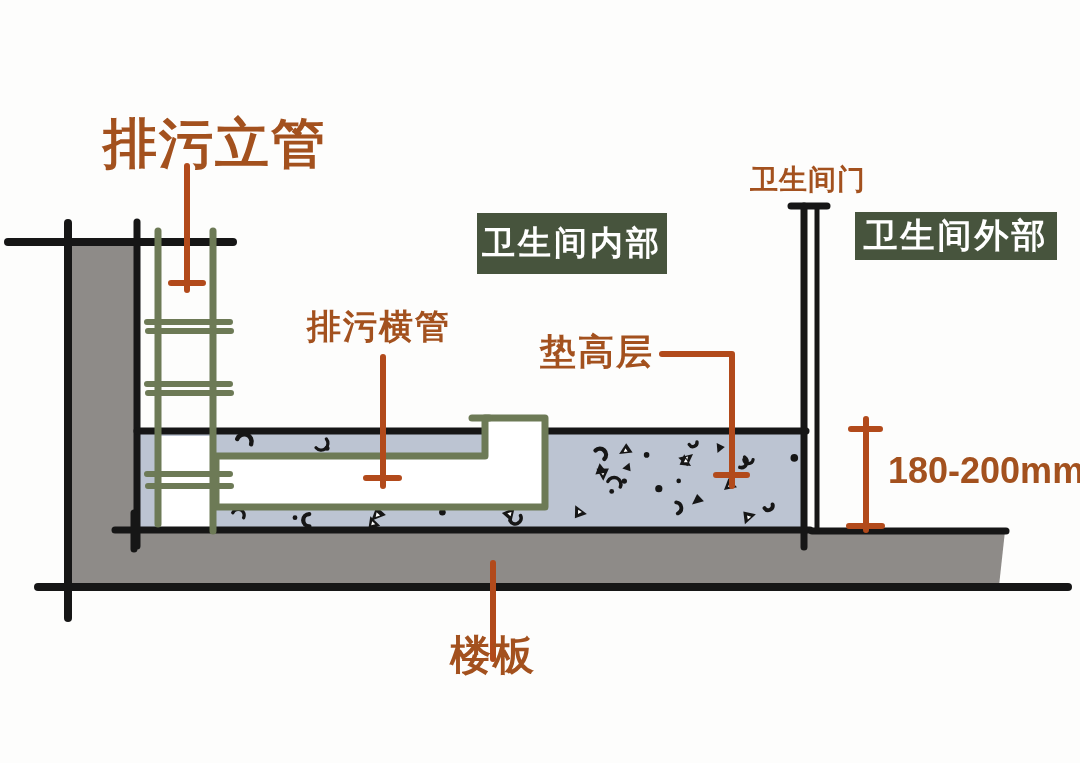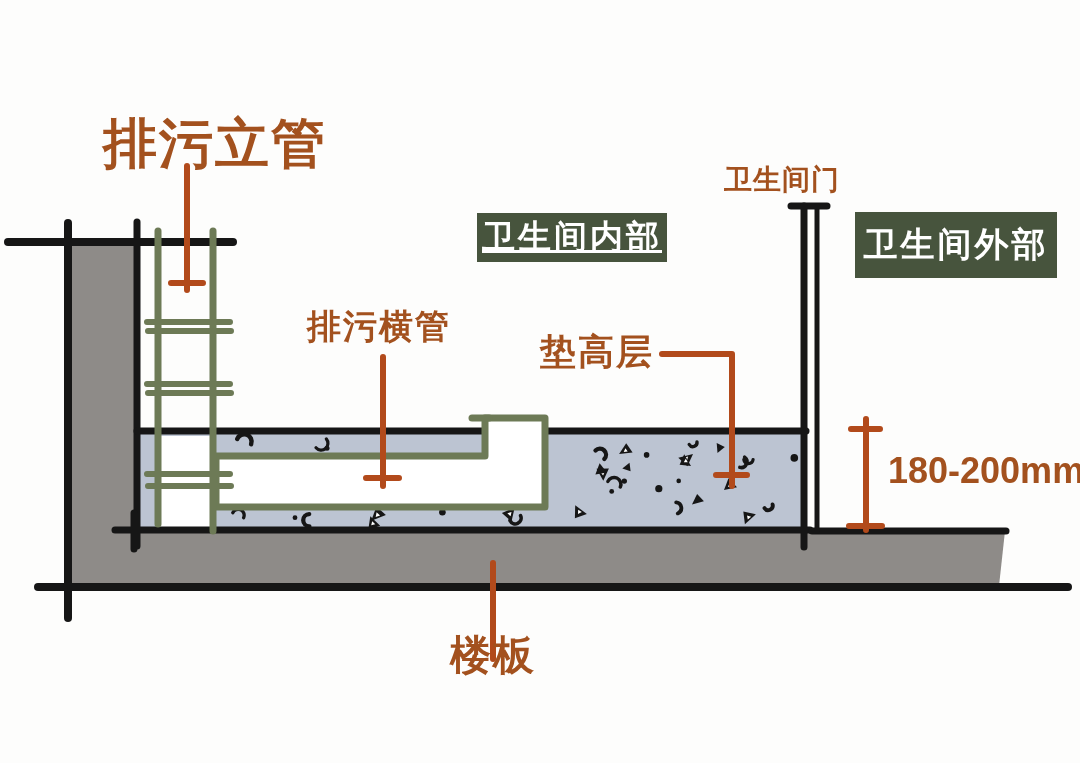--- a/index.html
+++ b/index.html
@@ -37,30 +37,30 @@
   .spk-arc   {stroke:var(--line-black);fill:none;stroke-linecap:round;}
 
   
   .lbl{
     position:absolute;color:var(--label-orange);
     font-weight:700;letter-spacing:2px;white-space:nowrap;line-height:1;
   }
   .lbl-vpipe   {left:103px;top:116px;font-size:54px;}
   .lbl-hpipe   {left:307px;top:309px;font-size:34px;}
   .lbl-cushion {left:540px;top:334px;font-size:36px;}
-  .lbl-door    {left:724px;top:166px;font-size:28px;letter-spacing:1px;}
+  .lbl-door    {left:750px;top:166px;font-size:28px;letter-spacing:1px;}
   .lbl-dim     {left:888px;top:453px;font-size:36px;letter-spacing:0;}
   .lbl-slab    {left:450px;top:635px;font-size:41px;}
   .badge{
     position:absolute;background:var(--badge-green);color:var(--badge-text);
     font-weight:700;display:flex;align-items:center;justify-content:center;
     letter-spacing:3px;white-space:nowrap;
   }
-  .badge-interior{left:477px;top:213px;width:190px;height:49px;font-size:33px;text-decoration:underline;}
-  .badge-exterior{left:855px;top:212px;width:202px;height:66px;font-size:34px;}
+  .badge-interior{left:477px;top:213px;width:190px;height:61px;font-size:33px;}
+  .badge-exterior{left:855px;top:212px;width:202px;height:48px;font-size:34px;}
 </style>
 </head>
 <body>
 
 <div class="stage">
 
   <svg width="1080" height="763" viewBox="0 0 1080 763">
 
     <rect class="wall" x="70" y="243" width="67" height="292"></rect>
     <polygon class="slab" points="70,531 1005,531 999,586 70,586"></polygon>

